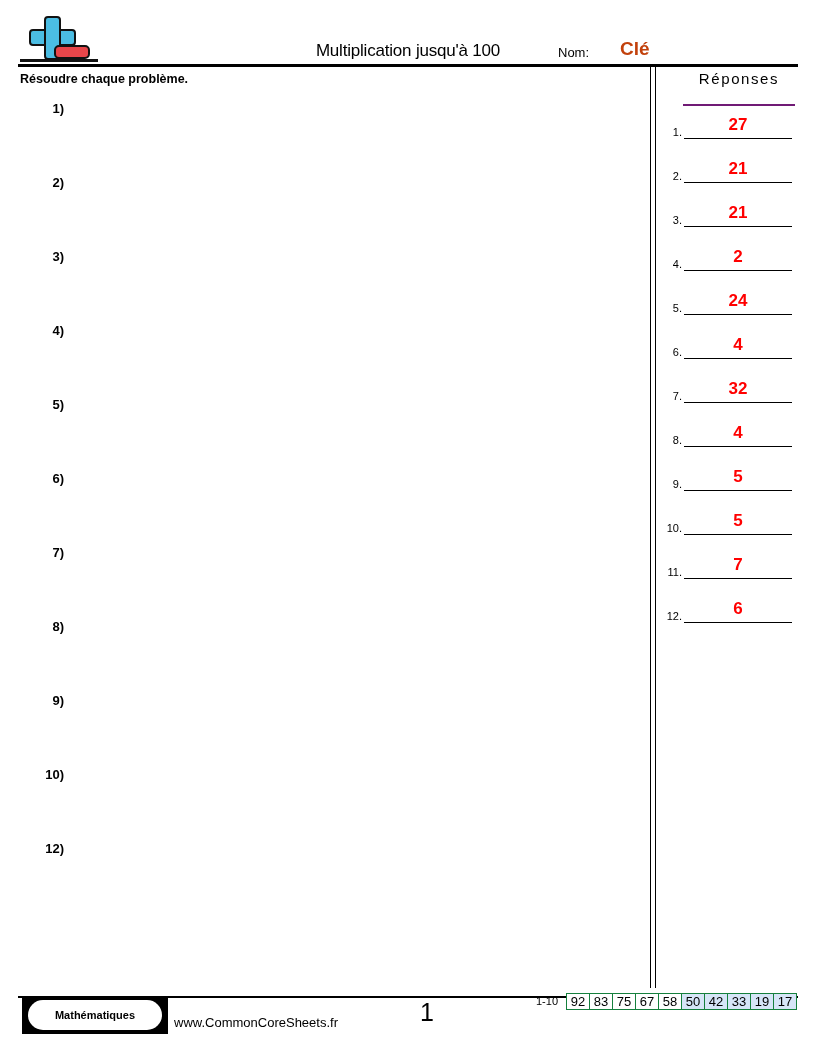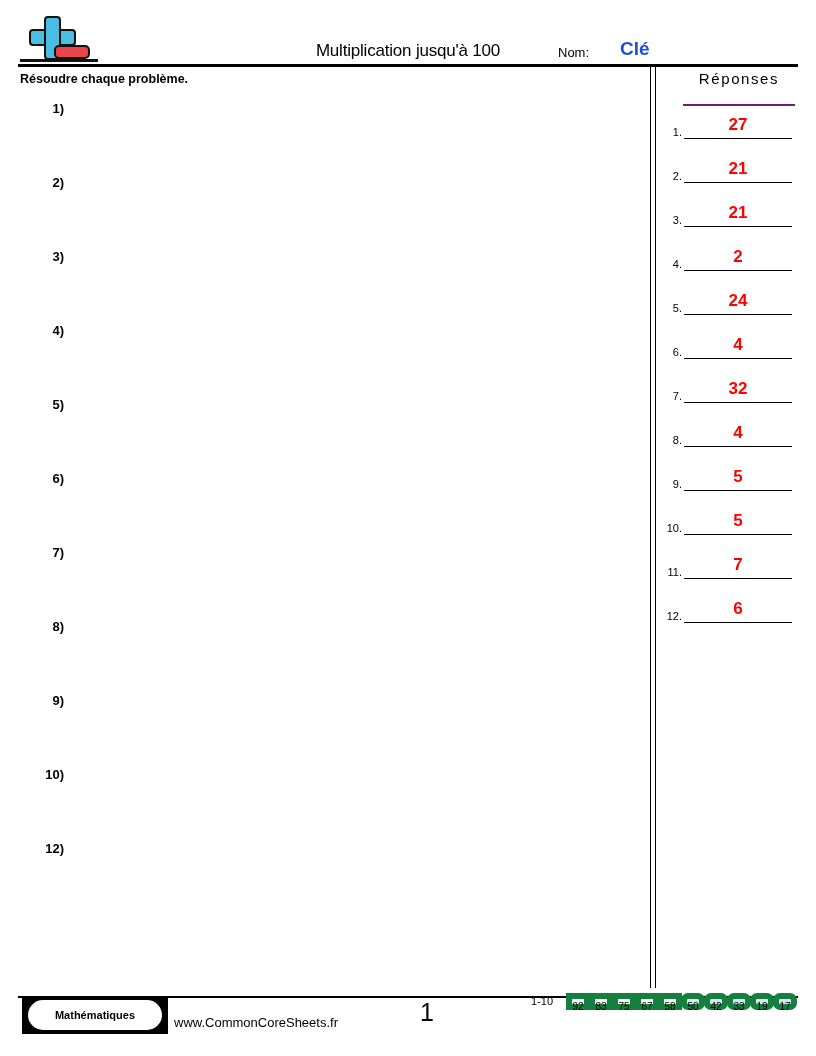--- a/index.html
+++ b/index.html
@@ -73,21 +73,21 @@
   #name-label {
     position: absolute;
     left: 558px; top: 45px;
     font-size: 13px;
   }
   #name-value {
     position: absolute;
     left: 620px; top: 38px;
     font-size: 19px;
     font-weight: bold;
-    color: #1d4ed8;
+    color: #c2410c;
   }
   #header-rule {
     position: absolute;
     left: 18px; top: 64px;
     width: 780px;
     height: 3px;
     background: #000;
   }
 
   
@@ -225,36 +225,36 @@
     font-size: 11px;
   }
   .score-row {
     display: flex;
     align-items: stretch;
     height: 17px;
   }
   .score-row + .score-row { margin-top: 1px; }
   .score-label {
     width: 32px;
-    text-align: left;
+    text-align: center;
     padding-right: 4px;
     line-height: 17px;
     font-size: 11px;
   }
   .score-cell {
     width: 24px;
-    border: 6px solid #15803d;
+    border: 1px solid #15803d;
     margin-left: -1px;
     line-height: 15px;
     text-align: center;
-    font-size: 10px;
+    font-size: 13px;
     box-sizing: border-box;
     background: #ffffff;
   }
-  .score-cell.hl { background: #d6e5f7; border-radius: 7px; }
+  .score-cell.hl { background: #d6e5f7; }
 </style>
 </head>
 <body>
 
 <div id="header">
 
   <div id="logo">
     <div class="plus-h"></div>
     <div class="plus-v"></div>
     <div class="minus"></div>

